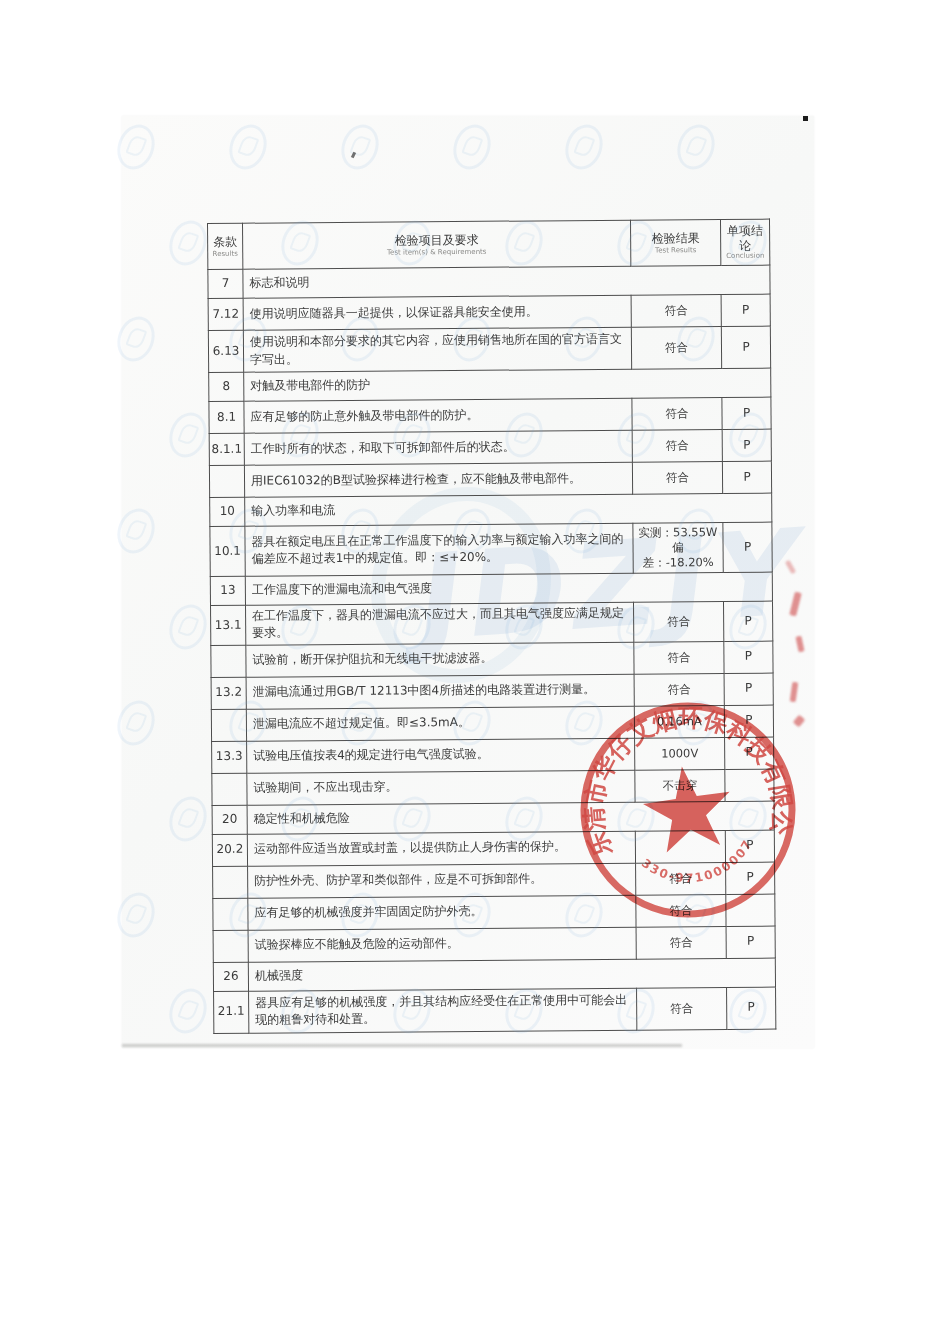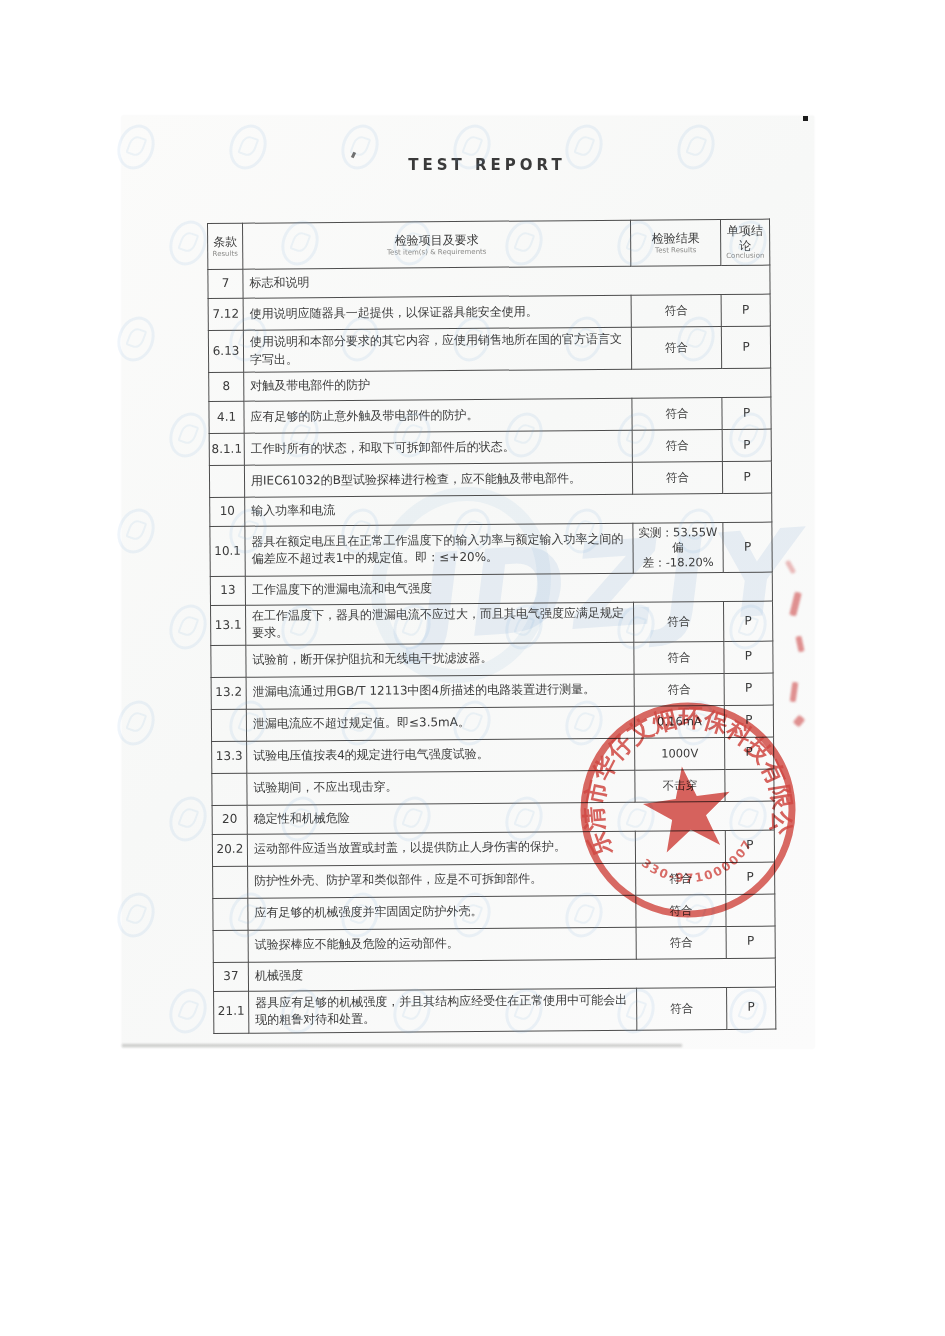--- a/index.html
+++ b/index.html
@@ -56,21 +56,20 @@
 </head>
 <body>
 
 <div id="canvas">
   <div id="paper">
 
     <div class="big-wm2"></div>
     <div class="big-wm">JDZJY</div>
 
     <div id="title-block">
-      <div id="title-en">TEST REPORT</div>
     </div>
 
 
     <div id="table-wrap">
       <table>
         <colgroup>
             <col class="c-clause">
             <col class="c-item">
             <col class="c-result">
             <col class="c-concl">
@@ -99,21 +98,21 @@
               <td class="clause-cell">6.13</td>
               <td class="item-cell">使用说明和本部分要求的其它内容，应使用销售地所在国的官方语言文字写出。</td>
               <td class="result-cell">符合</td>
               <td class="conclusion-cell">P</td>
             </tr>
             <tr class="section ">
               <td class="clause-cell">8</td>
               <td class="item-cell" colspan="3">对触及带电部件的防护</td>
             </tr>
             <tr class="">
-              <td class="clause-cell">4.1</td>
+              <td class="clause-cell">8.1</td>
               <td class="item-cell">应有足够的防止意外触及带电部件的防护。</td>
               <td class="result-cell">符合</td>
               <td class="conclusion-cell">P</td>
             </tr>
             <tr class="">
               <td class="clause-cell">8.1.1</td>
               <td class="item-cell">工作时所有的状态，和取下可拆卸部件后的状态。</td>
               <td class="result-cell">符合</td>
               <td class="conclusion-cell">P</td>
             </tr>
@@ -196,21 +195,21 @@
               <td class="result-cell">符合</td>
               <td class="conclusion-cell"></td>
             </tr>
             <tr class="">
               <td class="clause-cell"></td>
               <td class="item-cell">试验探棒应不能触及危险的运动部件。</td>
               <td class="result-cell">符合</td>
               <td class="conclusion-cell">P</td>
             </tr>
             <tr class="section ">
-              <td class="clause-cell">37</td>
+              <td class="clause-cell">26</td>
               <td class="item-cell" colspan="3">机械强度</td>
             </tr>
             <tr class="tall">
               <td class="clause-cell">21.1</td>
               <td class="item-cell">器具应有足够的机械强度，并且其结构应经受住在正常使用中可能会出现的粗鲁对待和处置。</td>
               <td class="result-cell">符合</td>
               <td class="conclusion-cell">P</td>
             </tr>
           </tbody>
       </table>

